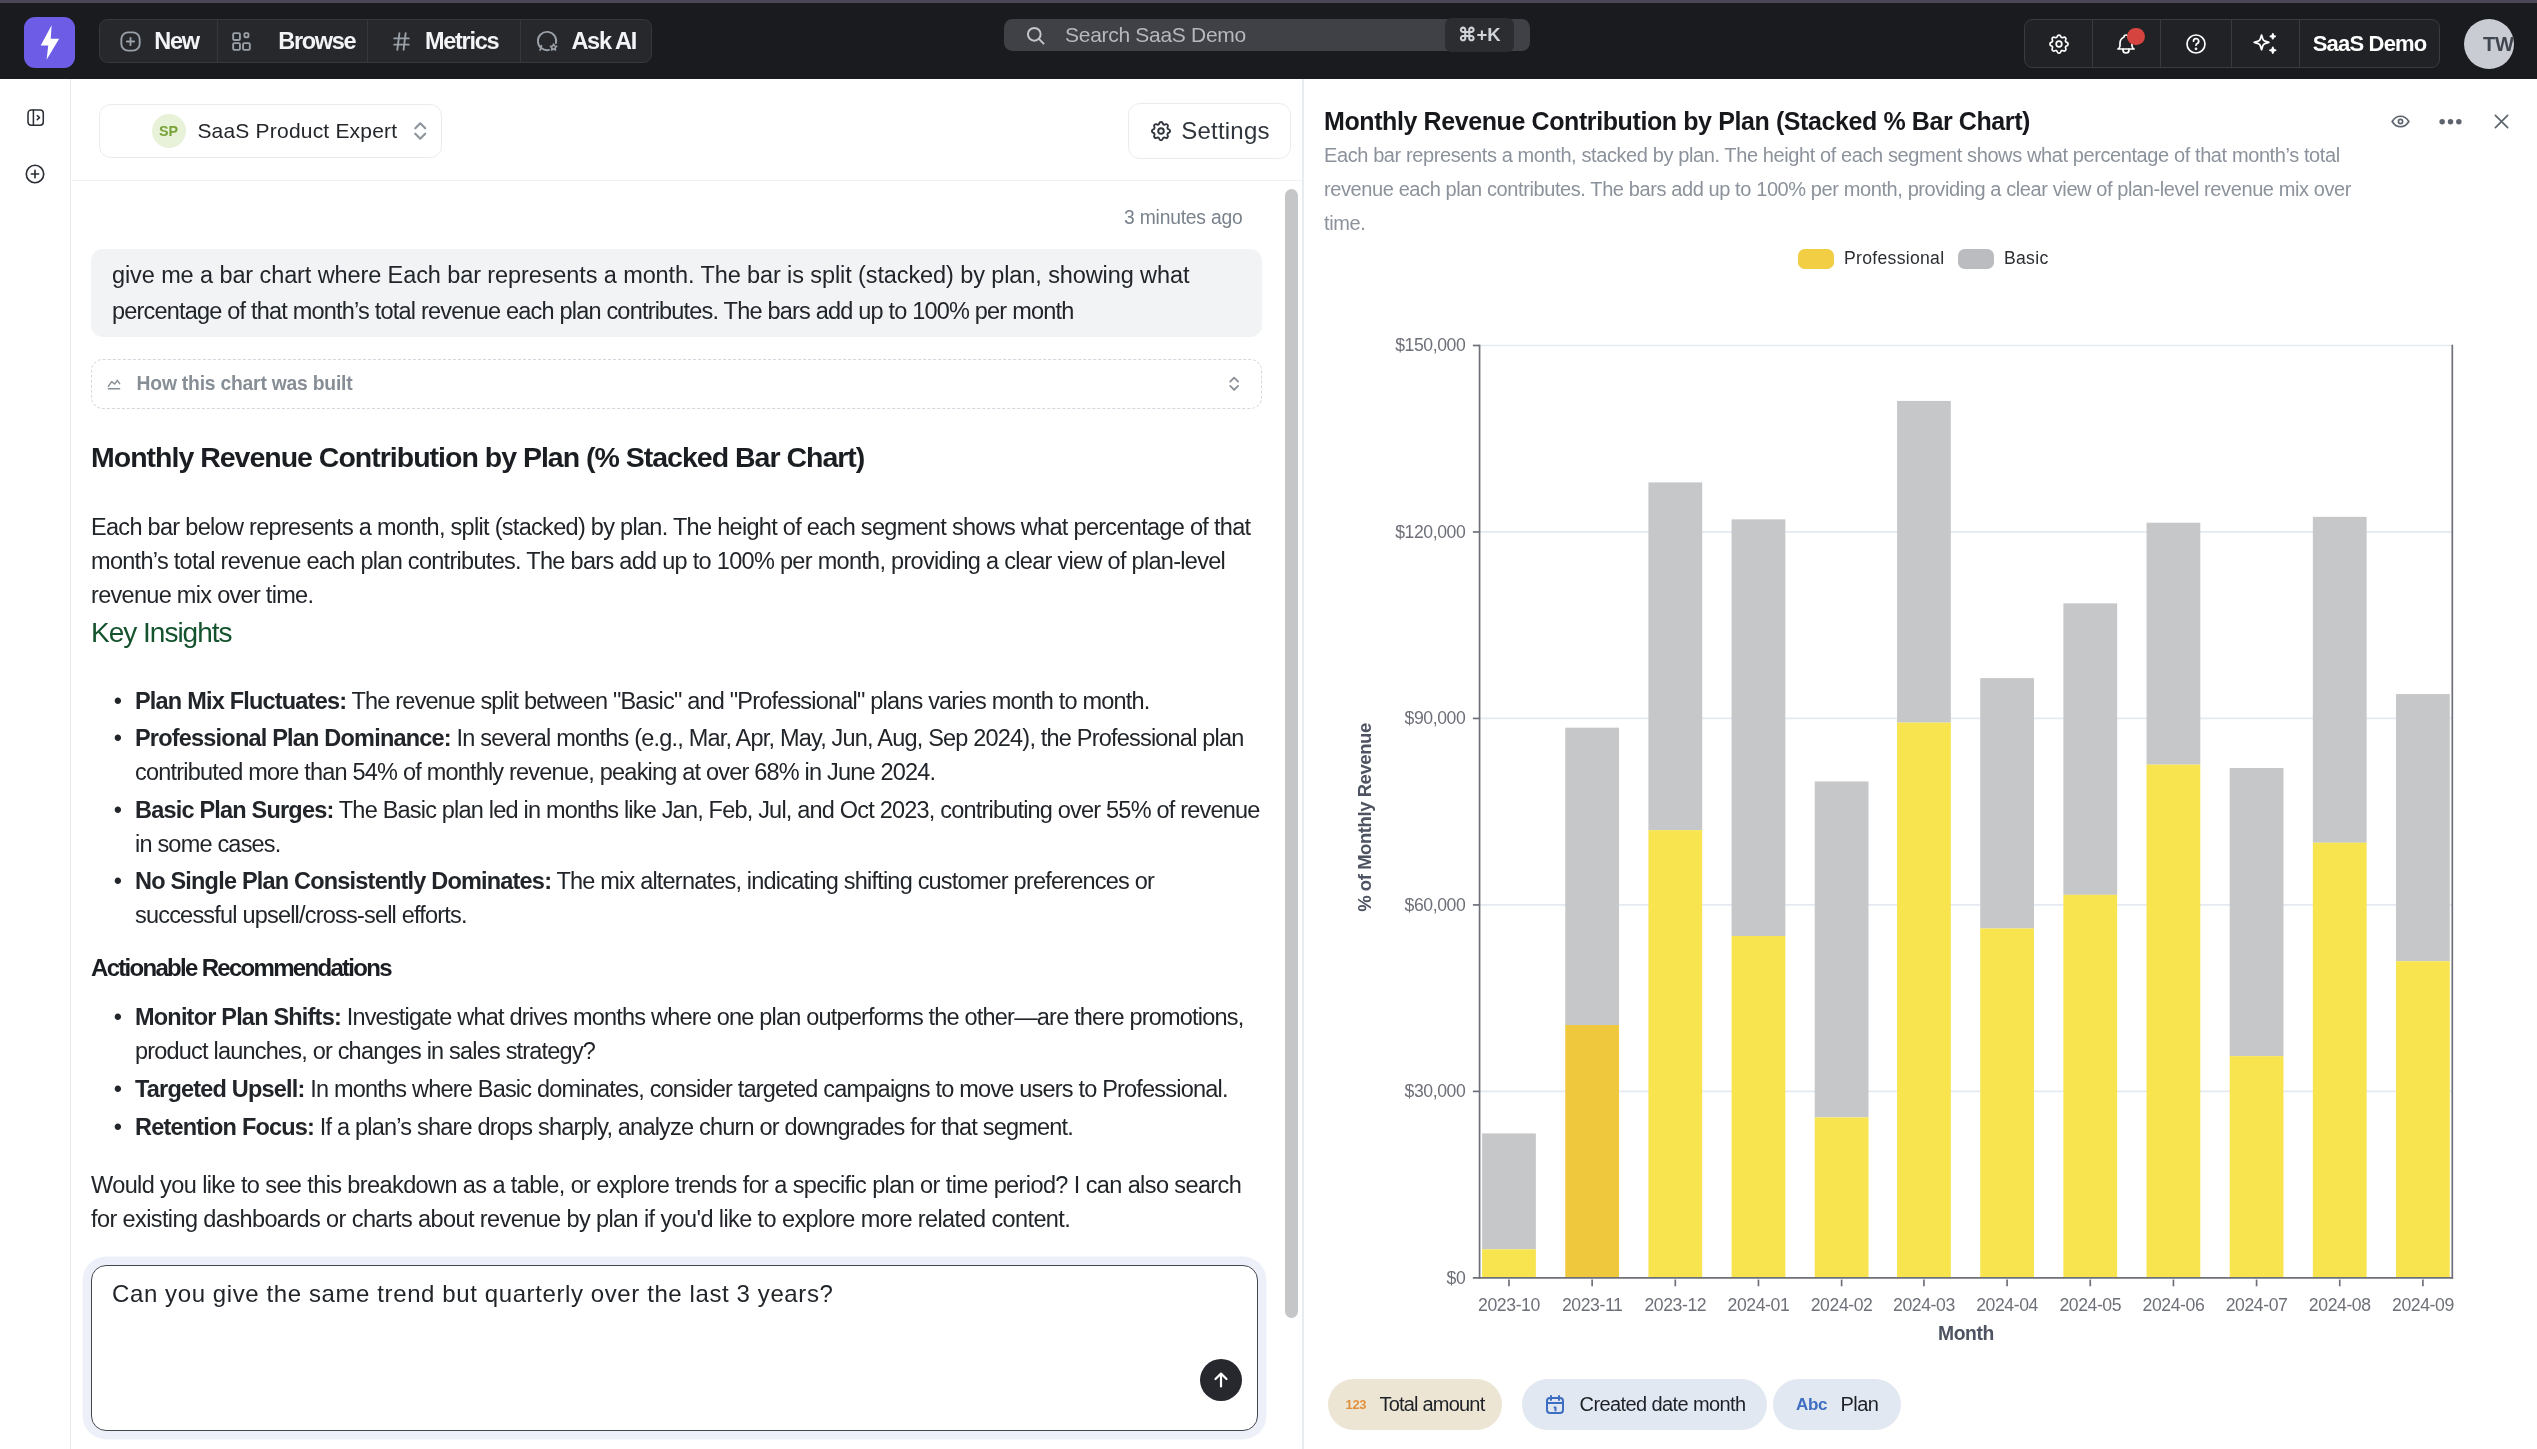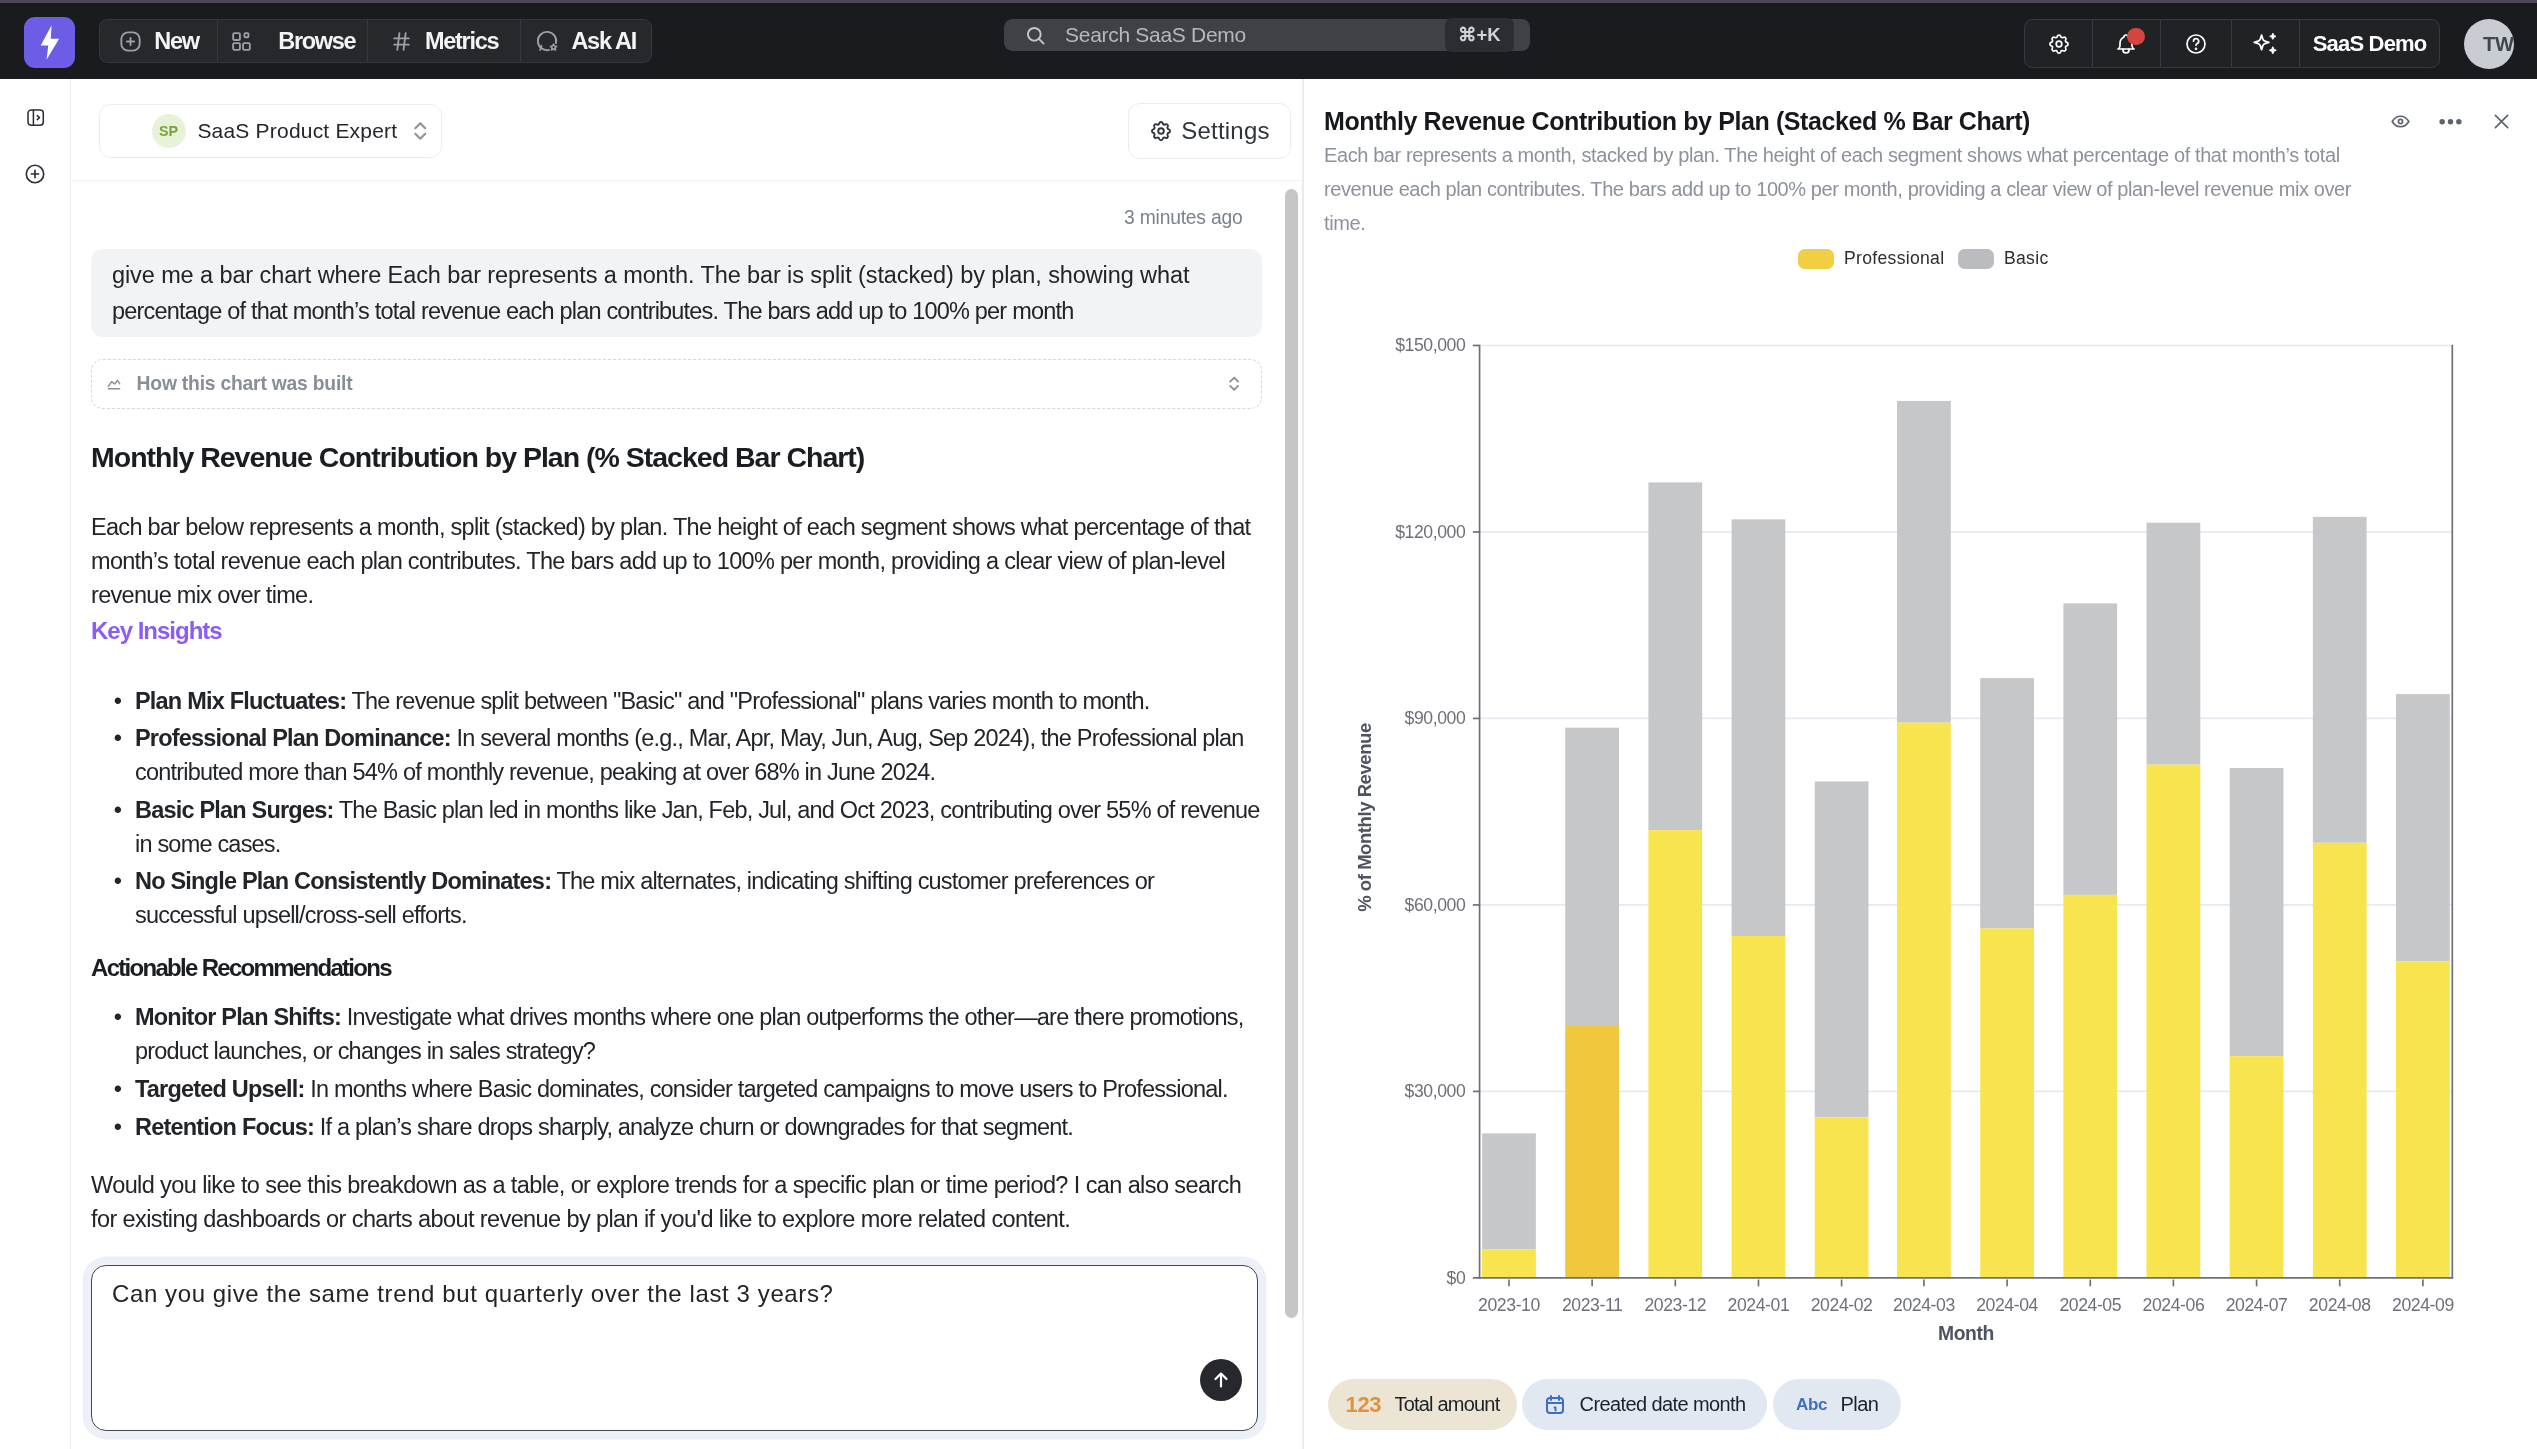--- a/index.html
+++ b/index.html
@@ -154,21 +154,21 @@
     <span style="margin-left:14.3px;color:#878e96;font-size:19.3px;font-weight:600;letter-spacing:-0.2px;">How this chart was built</span>
     <svg style="margin-left:auto;margin-right:20px;" width="14.3" height="17.6" viewBox="0 0 16 20" fill="none" stroke="#878e96" stroke-width="2" stroke-linecap="round" stroke-linejoin="round">
         <path d="M3.5 7.5L8 3l4.5 4.5M3.5 12.5L8 17l4.5-4.5"></path>
       </svg>
   </div>
 
   <div class="abs" style="left:91px;top:441px;width:1176px;color:#1a1d21;font-size:28.5px;font-weight:700;letter-spacing:-1px;">Monthly Revenue Contribution by Plan (% Stacked Bar Chart)</div>
 
   <div class="abs" style="left:91px;top:510px;width:1192px;color:#212529;font-size:23.5px;line-height:34px;letter-spacing:-0.7px;">Each bar below represents a month, split (stacked) by plan. The height of each segment shows what percentage of that<br>month’s total revenue each plan contributes. The bars add up to 100% per month, providing a clear view of plan-level<br>revenue mix over time.</div>
 
-  <div class="abs" style="left:91px;top:617px;width:1176px;color:#8b5cf6;font-size:24px;font-weight:700;letter-spacing:-1px;">Key Insights</div>
+  <div class="abs" style="left:91px;top:617px;width:1176px;color:#14532d;font-size:28px;font-weight:400;letter-spacing:-1px;">Key Insights</div>
 
   <div class="abs" style="left:112px;top:684px;width:1176px;color:#212529;font-size:23.5px;line-height:34px;letter-spacing:-0.8px;">
     <div style="position:relative;margin-bottom:3.4px;">
         <span style="position:absolute;left:1.7px;">•</span>
         <span style="display:block;margin-left:23px;"><b>Plan Mix Fluctuates:</b> The revenue split between "Basic" and "Professional" plans varies month to month.</span>
       </div>
     <div style="position:relative;margin-bottom:3.4px;">
         <span style="position:absolute;left:1.7px;">•</span>
         <span style="display:block;margin-left:23px;"><b>Professional Plan Dominance:</b> In several months (e.g., Mar, Apr, May, Jun, Aug, Sep 2024), the Professional plan<br>contributed more than 54% of monthly revenue, peaking at over 68% in June 2024.</span>
       </div>
@@ -323,21 +323,21 @@
         <text x="1035" y="1222">2024-06</text>
         <text x="1134" y="1222">2024-07</text>
         <text x="1233" y="1222">2024-08</text>
         <text x="1332" y="1222">2024-09</text>
       </g>
     <text x="80" y="634" font-size="22" font-weight="bold" fill="#4d5360" text-anchor="middle" letter-spacing="-0.5" transform="rotate(-90 80 634)">% of Monthly Revenue</text>
     <text x="788" y="1256" font-size="23" font-weight="bold" fill="#4d5360" text-anchor="middle" letter-spacing="-0.5">Month</text>
   </svg>
 
   <div class="abs" style="left:1328px;top:1379px;height:51px;border-radius:26px;background:#ede5d4;display:flex;align-items:center;padding:0 17.6px;gap:13.4px;">
-    <span style="color:#e0913f;font-size:22px;font-weight:700;letter-spacing:-0.4px;">123</span>
+    <span style="color:#e0913f;font-size:13px;font-weight:700;letter-spacing:-0.4px;">123</span>
     <span style="color:#1d2127;font-size:20px;letter-spacing:-0.8px;">Total amount</span>
   </div>
   <div class="abs" style="left:1522px;top:1379px;height:51px;border-radius:26px;background:#e2e8f1;display:flex;align-items:center;padding:0 21px;gap:12.6px;">
     <svg width="24" height="24" viewBox="0 0 24 24" fill="none" stroke="#3d6ec2" stroke-width="2" stroke-linecap="round" stroke-linejoin="round">
         <rect x="4" y="5" width="16" height="15" rx="3"></rect>
         <path d="M8 3v4M16 3v4M4 10h16M11.5 14.5h1v3"></path>
       </svg>
     <span style="color:#1d2127;font-size:20px;letter-spacing:-0.6px;">Created date month</span>
   </div>
   <div class="abs" style="left:1773px;top:1379px;height:51px;border-radius:26px;background:#e2e8f1;display:flex;align-items:center;padding:0 23px;gap:13.4px;">

